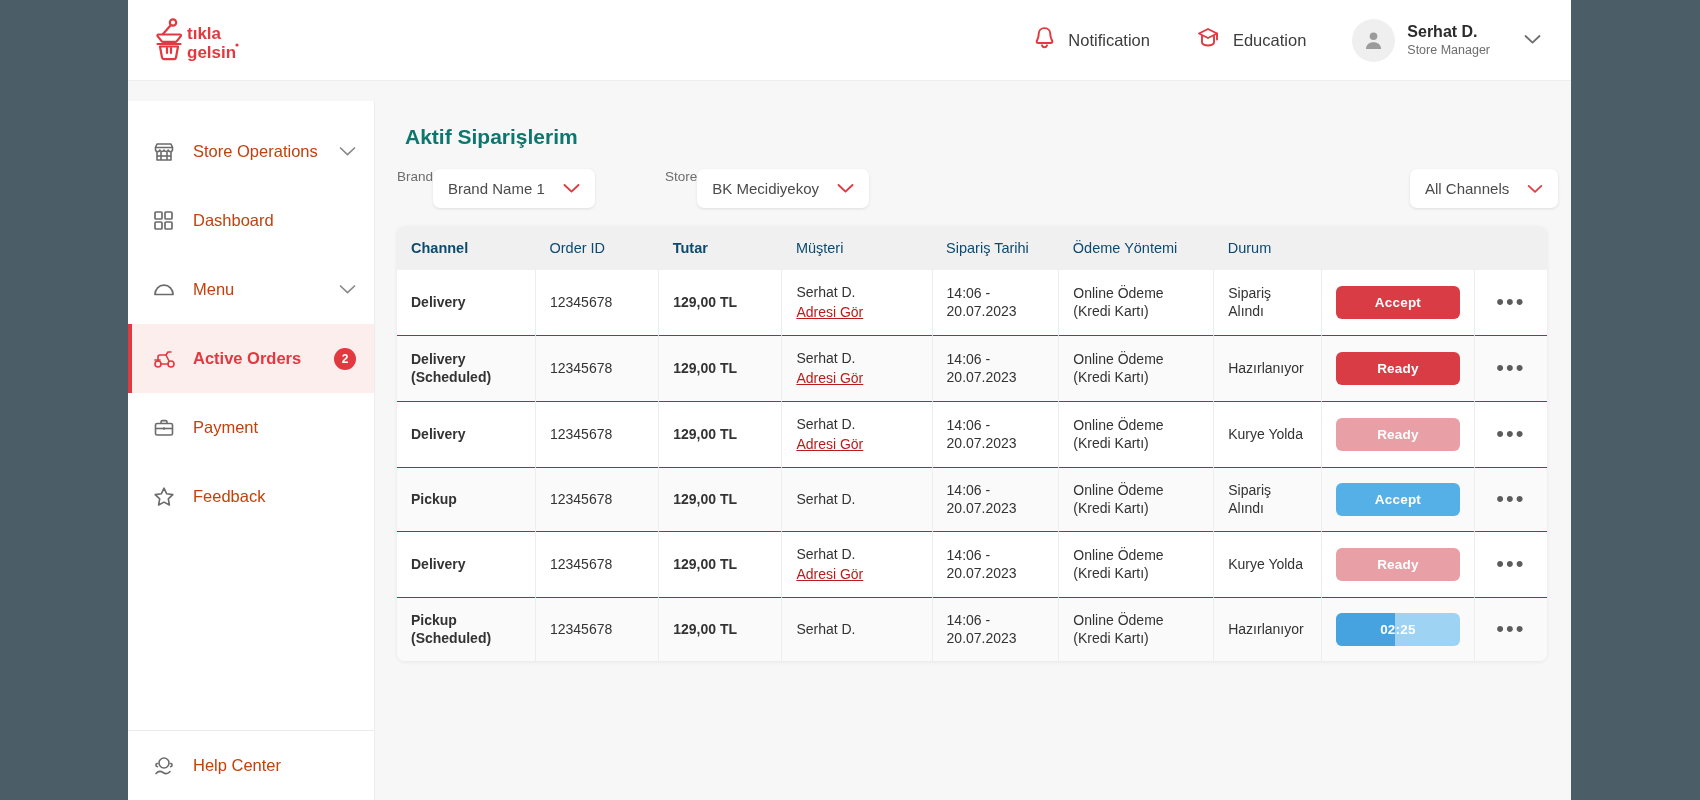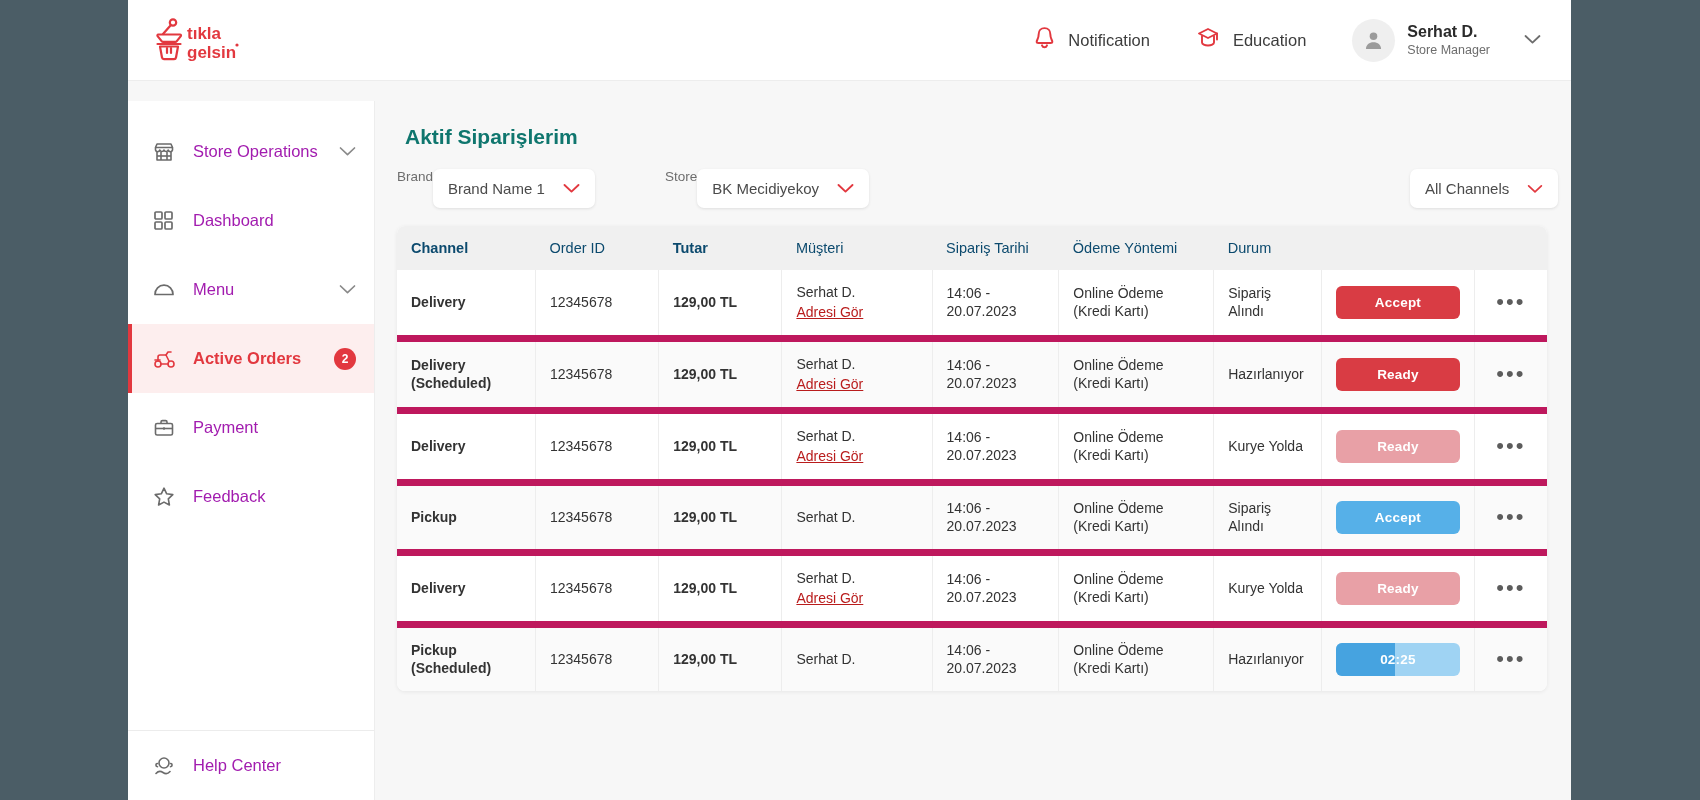--- a/index.html
+++ b/index.html
@@ -52,21 +52,21 @@
   .sidebar {
     width: 247px; flex: 0 0 247px; background: #ffffff;
     border-right: 1px solid #ededed;
     display: flex; flex-direction: column;
     position: relative;
   }
   .nav-top { padding-top: 16px; }
   .nav-item {
     height: 69px; display: flex; align-items: center;
     padding: 0 18px 0 25px; cursor: pointer; position: relative;
-    color: #a21caf;
+    color: #c2410c;
   }
   .nav-item .ico { width: 27px; flex: 0 0 27px; display: flex; align-items: center; justify-content: flex-start; }
   .nav-item .txt { font-size: 16.5px; margin-left: 13px; flex: 1 1 auto; white-space: nowrap; }
   .nav-item.active { background: #fdeeee; color: #e2383f; }
   .nav-item.active::before {
     content: ""; position: absolute; left: 0; top: 0; bottom: 0;
     width: 4px; background: #e2383f;
   }
   .nav-item.active .txt { font-weight: bold; }
   .badge {
@@ -110,21 +110,21 @@
   thead th {
     background: #f0f0f0; text-align: left; font-weight: normal;
     font-size: 14.5px; color: #0c4a6e; height: 44px; padding: 0 14px;
   }
   tbody td {
     font-size: 14px; color: #333; padding: 13px 14px;
     border-right: 1px solid #ededed; vertical-align: middle;
     line-height: 1.32;
   }
   tbody td:last-child { border-right: none; }
-  tbody tr { border-bottom: 7px solid #be185d; }
+  tbody tr { border-bottom: 1px solid #be185d; }
   tbody tr:last-child { border-bottom: none; }
   tbody tr.alt { background: #fafafa; }
   .c-chan { width: 118px; font-weight: bold; }
   .c-oid  { width: 105px; }
   .c-amt  { width: 105px; font-weight: bold; }
   .c-cust { width: 128px; }
   .c-date { width: 108px; }
   .c-pay  { width: 132px; }
   .c-dur  { width: 92px; }
   .c-act  { width: 130px; }

